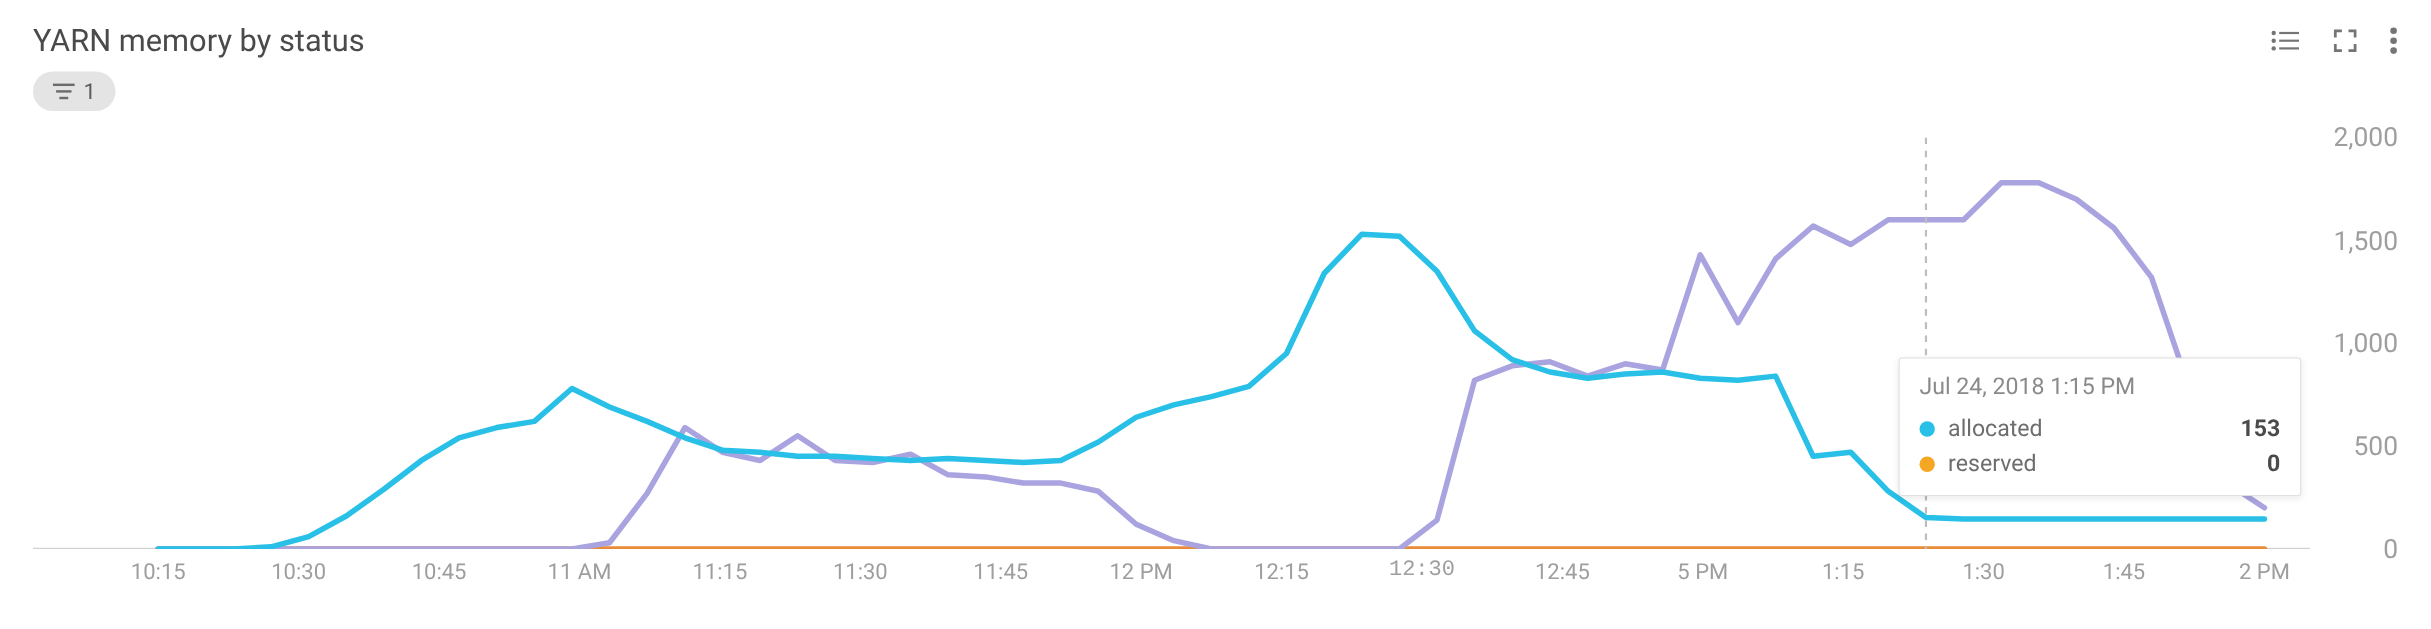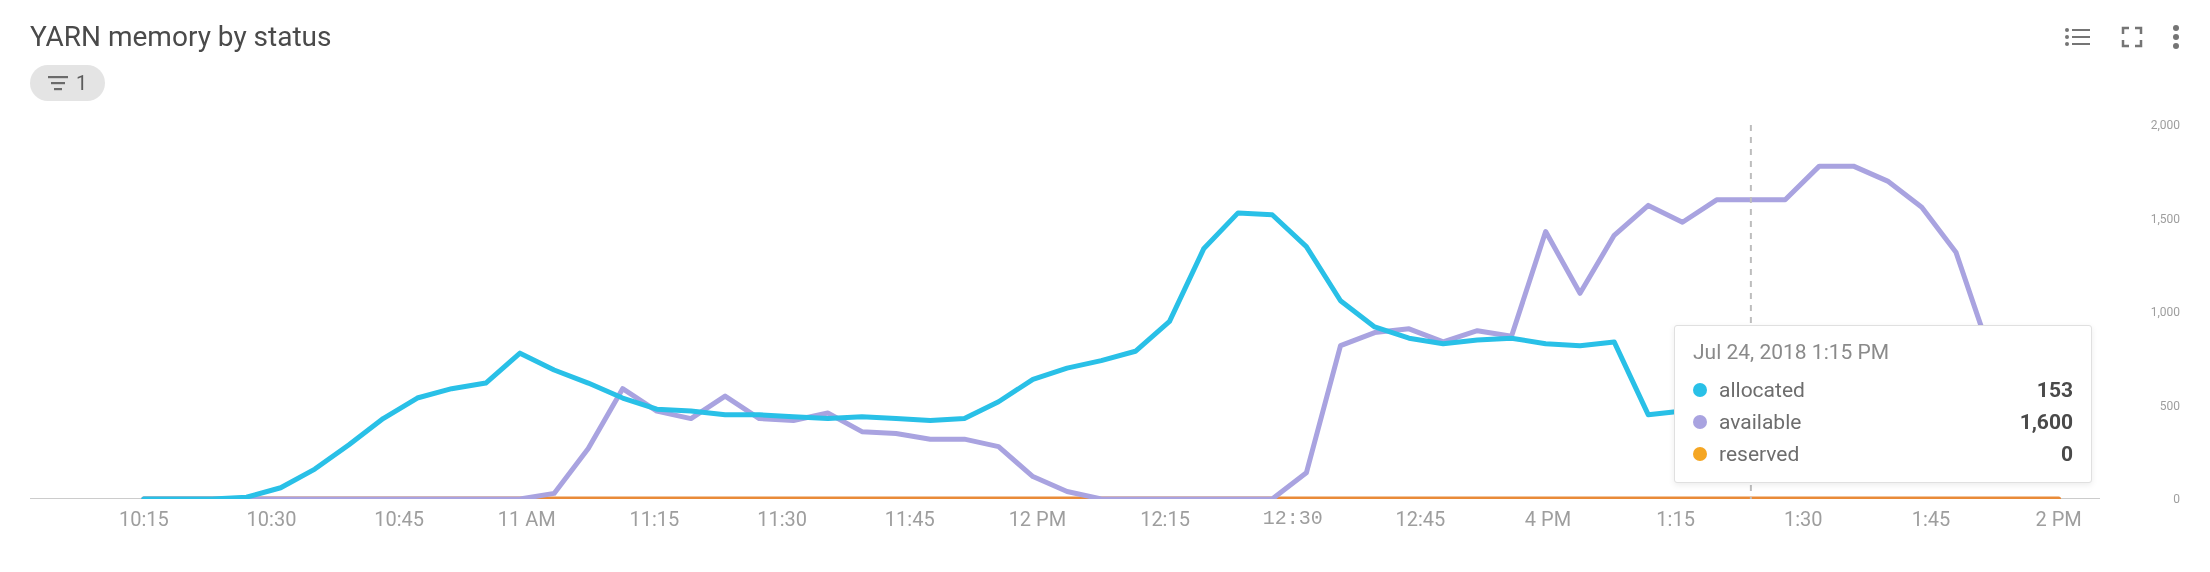--- a/index.html
+++ b/index.html
@@ -74,21 +74,21 @@
       position: absolute;
       right: 0;
       top: 0;
       bottom: 46px;
       width: 80px;
     }
     .y-tick {
       position: absolute;
       right: 0;
       transform: translateY(-50%);
-      font-size: 12px;
+      font-size: 24px;
       color: #9e9e9e;
       text-align: right;
       width: 100%;
     }
     .x-axis {
       position: absolute;
       left: 0;
       right: 80px;
       bottom: 0;
       height: 46px;
@@ -122,21 +122,21 @@
       stroke: #bdbdbd;
       stroke-width: 2;
       stroke-dasharray: 6 6;
     }
 
     
     .tooltip {
       position: absolute;
       top: 200px;
       right: 88px;
-      width: 418px;
+      width: 366px;
       background: #fff;
       border: 1px solid #e0e0e0;
       border-radius: 3px;
       box-shadow: 0 2px 6px rgba(0,0,0,0.08);
       padding: 14px 18px 12px 18px;
       font-size: 21px;
       color: #6d6d6d;
     }
     .tooltip-time {
       color: #8a8a8a;
@@ -229,46 +229,39 @@
       <div class="x-tick" style="left: 11.6667%;">10:30</div>
       <div class="x-tick" style="left: 17.8333%;">10:45</div>
       <div class="x-tick" style="left: 24%;">11 AM</div>
       <div class="x-tick" style="left: 30.1667%;">11:15</div>
       <div class="x-tick" style="left: 36.3333%;">11:30</div>
       <div class="x-tick" style="left: 42.5%;">11:45</div>
       <div class="x-tick" style="left: 48.6667%;">12 PM</div>
       <div class="x-tick" style="left: 54.8333%;">12:15</div>
       <div class="x-tick" style="left: 61%; font-family: Liberation Mono, monospace;">12:30</div>
       <div class="x-tick" style="left: 67.1667%;">12:45</div>
-      <div class="x-tick" style="left: 73.3333%;">4 PM</div>
+      <div class="x-tick" style="left: 73.3333%;">5 PM</div>
       <div class="x-tick" style="left: 79.5%;">1:15</div>
       <div class="x-tick" style="left: 85.6667%;">1:30</div>
       <div class="x-tick" style="left: 91.8333%;">1:45</div>
       <div class="x-tick" style="left: 98%;">2 PM</div>
     </div>
 
   <div class="tooltip">
     <div class="tooltip-time">Jul 24, 2018 1:15 PM</div>
     <div id="tooltip-rows">
         <div class="tooltip-row">
           <div class="tooltip-left">
             <span class="swatch" style="background:#29c0e7"></span>
             <span>allocated</span>
           </div>
           <span class="tooltip-val">153</span>
         </div>
         <div class="tooltip-row">
           <div class="tooltip-left">
-            <span class="swatch" style="background:#a9a3e0"></span>
-            <span>available</span>
-          </div>
-          <span class="tooltip-val">1,600</span>
-        </div>
-        <div class="tooltip-row">
-          <div class="tooltip-left">
             <span class="swatch" style="background:#f5a623"></span>
             <span>reserved</span>
           </div>
           <span class="tooltip-val">0</span>
         </div>
       </div>
   </div>
 </div>
 
 </body></html>

